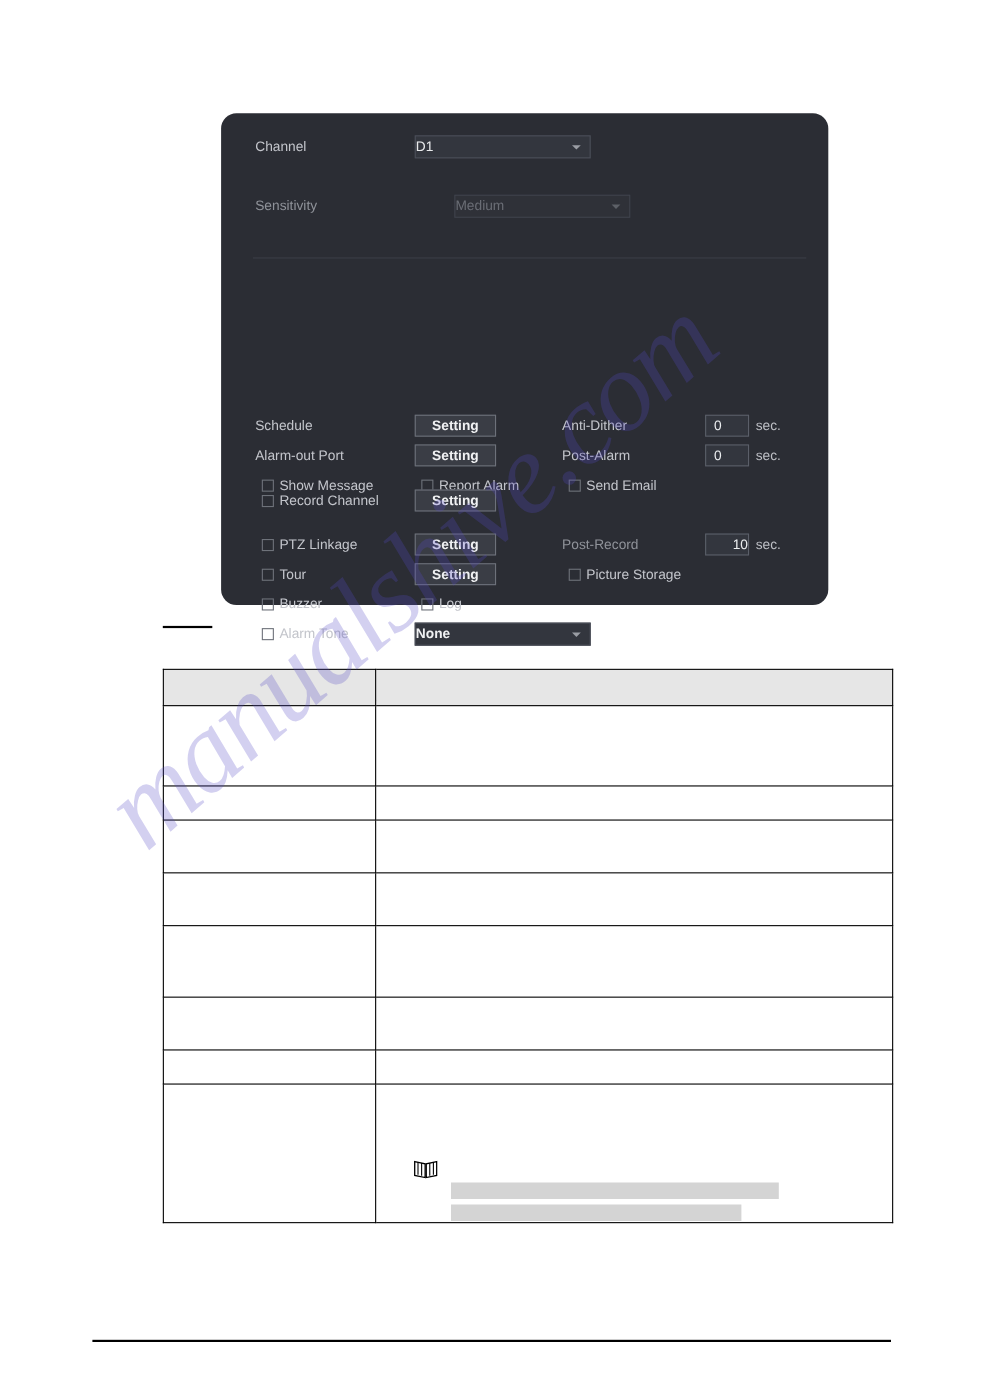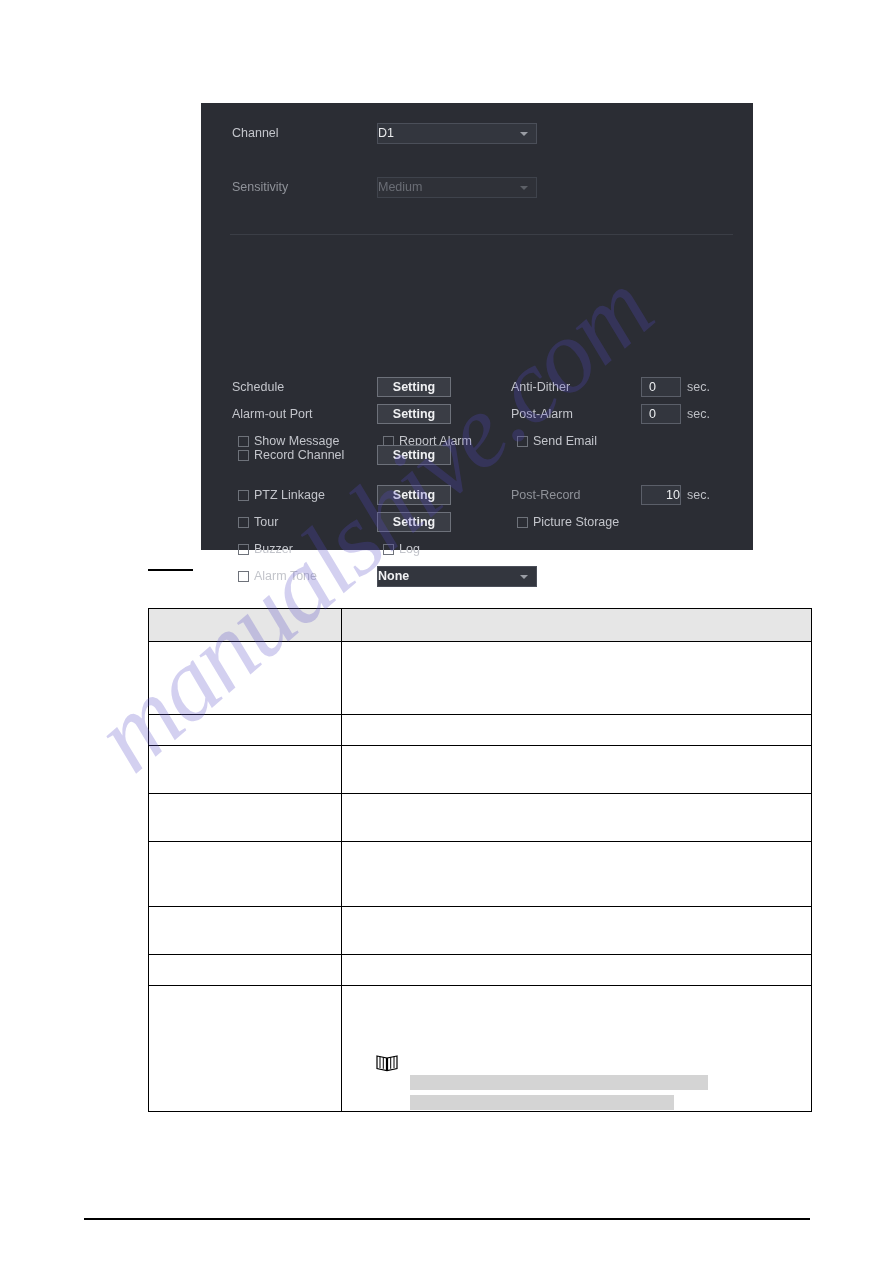--- a/index.html
+++ b/index.html
@@ -46,20 +46,21 @@
   .dialog {
     position: absolute;
     left: 201px;
     top: 103px;
     width: 552px;
     height: 447px;
     background: #2b2d34;
     z-index: 2;
     color: #c8cacf;
     font-size: 12.5px;
+    border-radius: 14px;
   }
   .dlg-section-top {
     position: relative;
     height: 131px;
   }
   .dlg-divider {
     position: absolute;
     left: 29px;
     right: 20px;
     top: 131px;
@@ -100,20 +101,21 @@
     border: 1px solid #4b4f59;
     color: #e9eaec;
     font-size: 12.5px;
     line-height: 19px;
     padding-left: 0;
   }
   .select.disabled {
     background: #2f3138;
     border-color: #3f434c;
     color: #6a6d75;
+    margin-left: 36px;
   }
   .select .caret {
     position: absolute;
     right: 8px;
     top: 8px;
     width: 0;
     height: 0;
     border-left: 4px solid transparent;
     border-right: 4px solid transparent;
     border-top: 4px solid #9a9da4;

